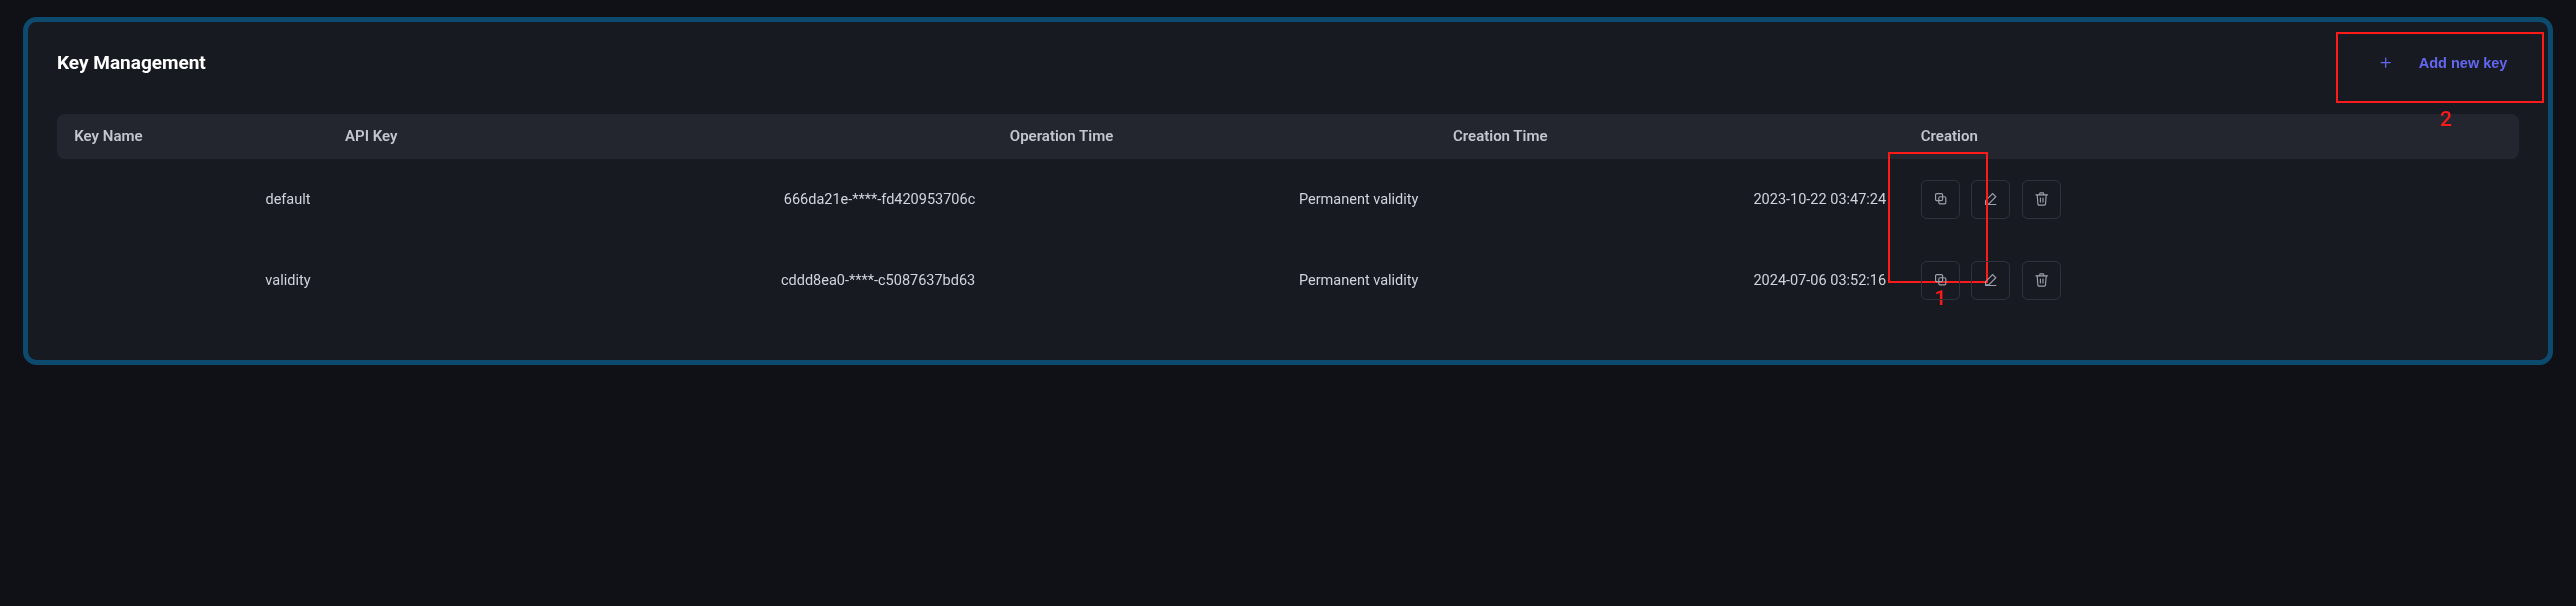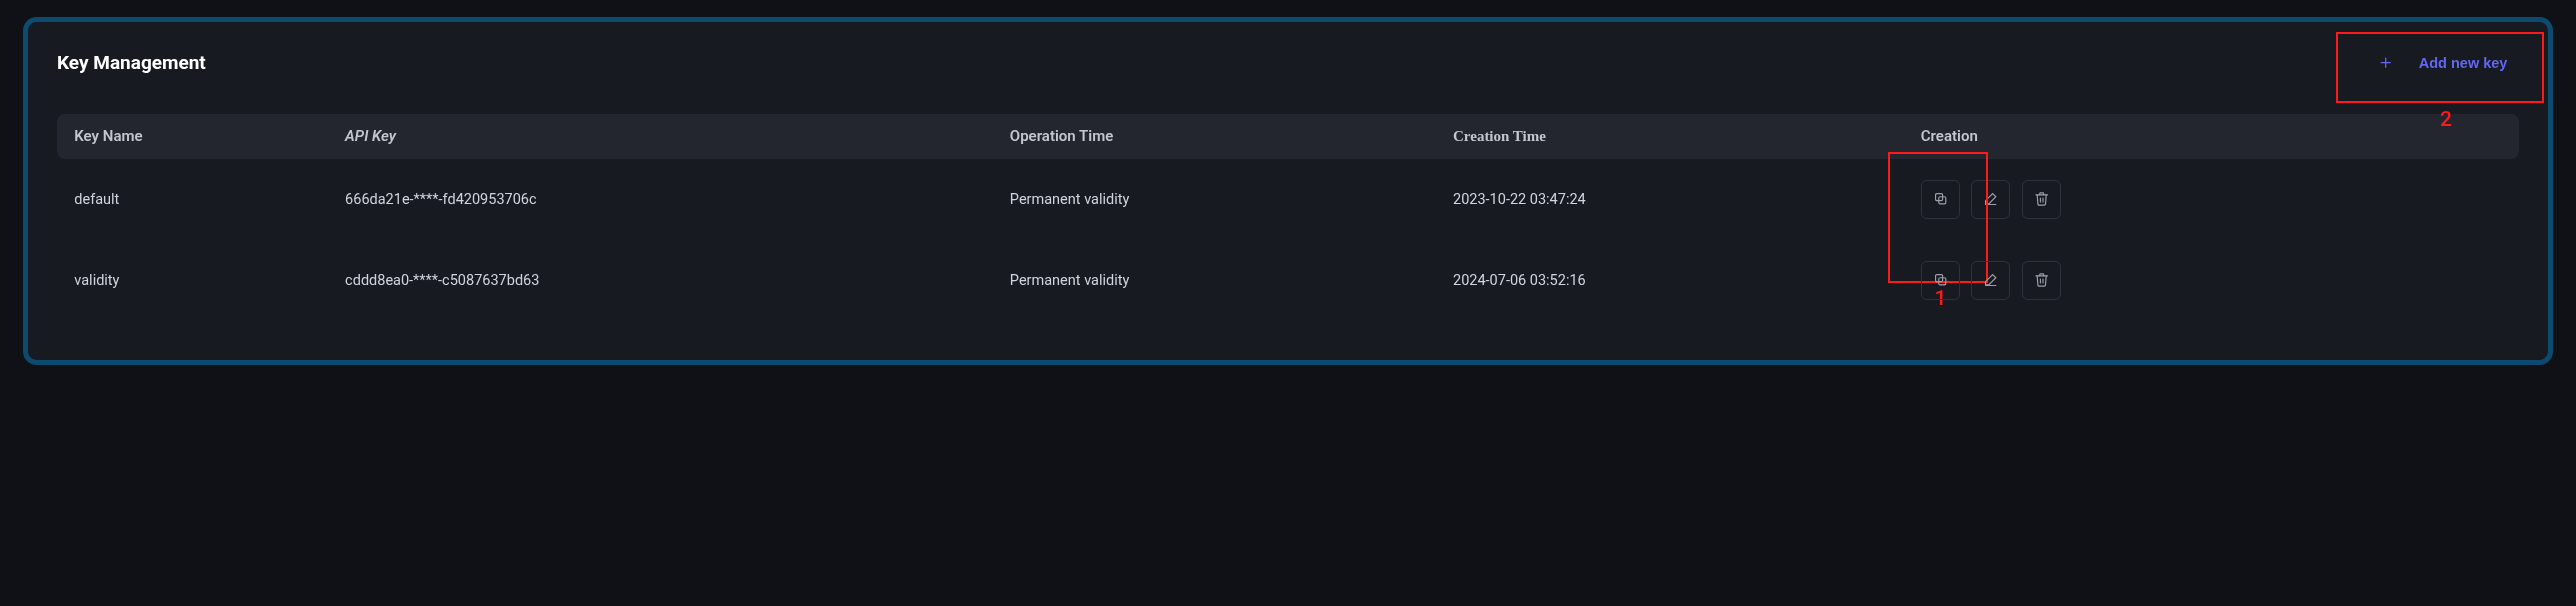--- a/index.html
+++ b/index.html
@@ -83,30 +83,31 @@
     text-align: left;
     font-weight: 600;
     font-size: 15px;
     color: #c3c6cf;
     padding: 13.5px 17.3px;
   }
   .table-head-row th:first-child { border-top-left-radius: 7.7px; border-bottom-left-radius: 7.7px; }
   .table-head-row th:last-child  { border-top-right-radius: 7.7px; border-bottom-right-radius: 7.7px; }
 
   .col-name   { width: 11%; }
-  .col-api    { width: 27%; font-style: italic; }
+  .col-api    { width: 27%; }
   .col-exp    { width: 18%; }
-  .col-create { width: 19%; font-family: Liberation Serif, serif; }
+  .col-create { width: 19%; }
   .col-op     { width: 25%; }
 
   .table tbody td {
     padding: 21px 17.3px;
     color: #d1d4dc;
     font-size: 14.5px;
     vertical-align: middle;
+    text-align: right;
   }
 
   .ops-cell {
     position: relative;
   }
   .ops {
     display: flex;
     gap: 11.6px;
     align-items: center;
   }

